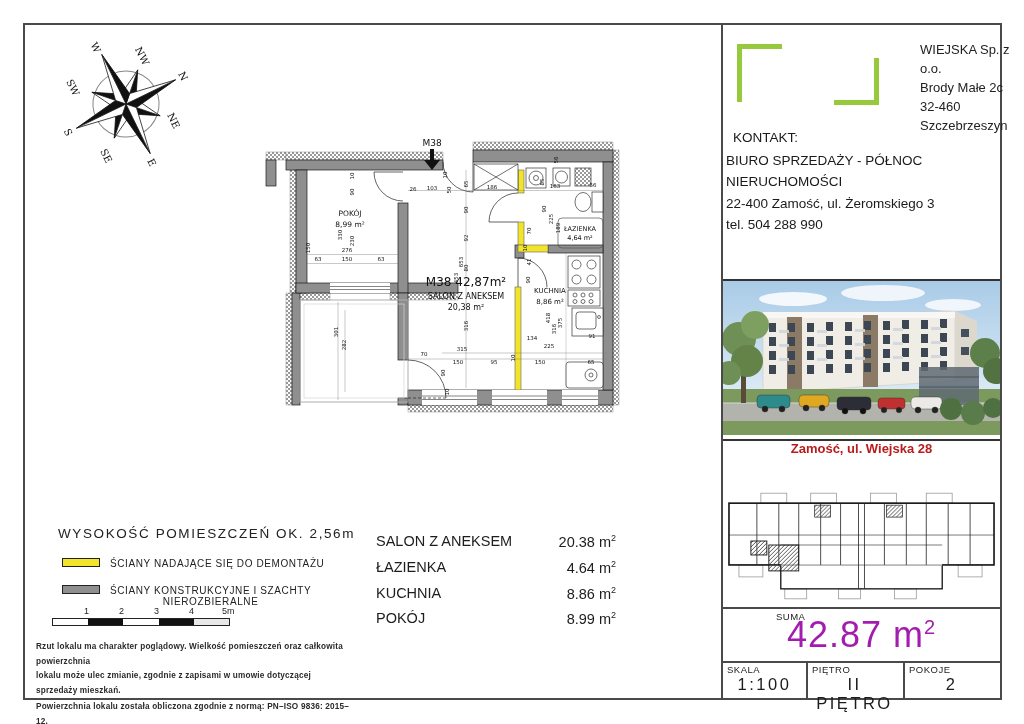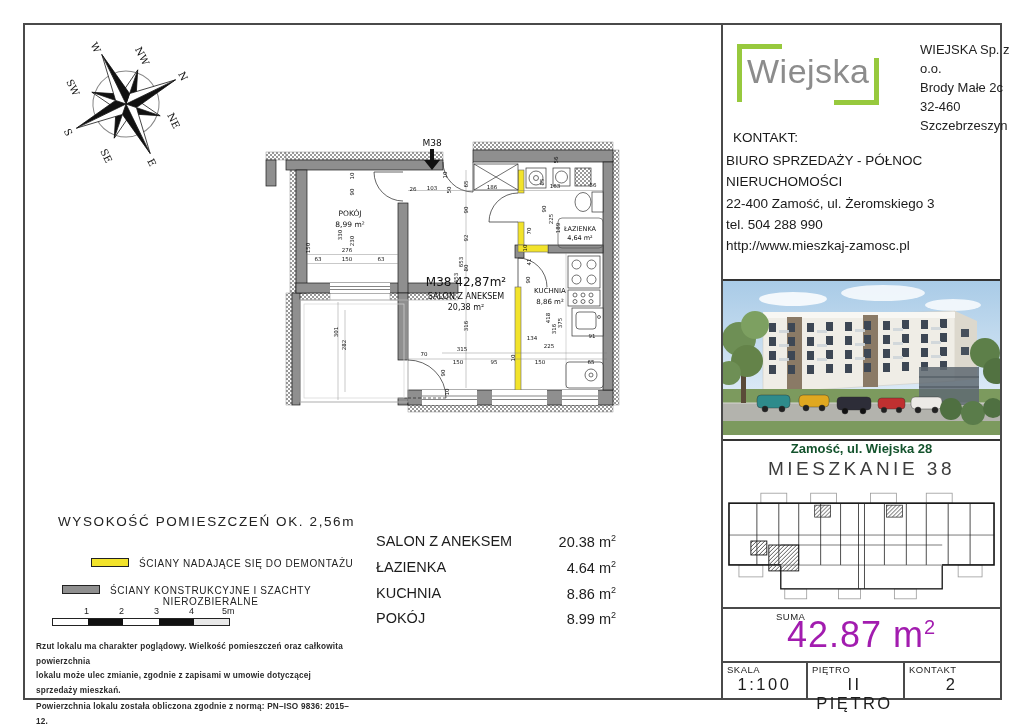--- a/index.html
+++ b/index.html
@@ -3,23 +3,23 @@
 <meta charset="utf-8">
 <style>
   html,body{margin:0;padding:0;background:#fff;}
   .sheet{position:relative;width:1024px;height:724px;background:#fff;overflow:hidden;
          font-family:"Liberation Sans",sans-serif;color:#1a1a1a;}
   .abs{position:absolute;}
   .frame{left:23px;top:23px;width:975px;height:673px;border:2px solid #4a4a4a;}
   .vdivider{left:721px;top:23px;width:0;height:675px;border-left:2px solid #4a4a4a;}
 
   
-  .legend-title{left:58px;top:514px;font-size:13.5px;letter-spacing:1.6px;color:#222;}
+  .legend-title{left:58px;top:526px;font-size:13.5px;letter-spacing:1.6px;color:#222;}
   .leg-swatch{width:36px;height:7px;border:1px solid #222;}
-  .leg-item1{left:62px;top:558px;margin-left:29px;}
+  .leg-item1{left:62px;top:558px;}
   .leg-item2{left:62px;top:585px;}
   .leg-label{font-size:10px;letter-spacing:.6px;color:#222;}
   .leg-row{display:flex;gap:10px;align-items:flex-start;}
   .scalebar{left:52px;top:606px;width:200px;}
   .scalebar .nums{position:relative;height:11px;font-size:9px;color:#222;}
   .scalebar .nums span{position:absolute;top:0;}
   .bar{display:flex;width:176px;border:1px solid #222;height:6px;margin-top:1px;}
   .bar div{flex:1;}
   .seg-b{background:#111;} .seg-w{background:#fff;} .seg-g{background:#e8e8e8;}
 
@@ -32,21 +32,21 @@
   .disclaimer .gap{margin-top:2px;}
 
   
   .logo-text{left:747px;top:52px;font-size:34px;color:#8c8c8c;letter-spacing:.5px;}
   .bracket-tl{left:737px;top:44px;width:40px;height:53px;border-top:5px solid;border-left:5px solid;}
   .bracket-br{left:834px;top:58px;width:40px;height:42px;border-bottom:5px solid;border-right:5px solid;}
   .company{left:920px;top:40px;font-size:13px;line-height:19px;color:#222;}
   .contact-h{left:733px;top:130px;font-size:13.5px;}
   .contact{left:726px;top:150px;font-size:13.5px;line-height:21.3px;width:276px;}
   .photo-box{left:723px;top:279px;width:277px;height:158px;border-top:2px solid #333;border-bottom:2px solid #333;}
-  .caption{left:723px;top:441px;width:277px;text-align:center;font-size:13px;font-weight:600;color:#14532d;}
+  .caption{left:723px;top:441px;width:277px;text-align:center;font-size:13px;font-weight:600;color:#b91c1c;}
   .unit-heading{left:723px;top:458px;width:277px;text-align:center;font-size:19px;
                 letter-spacing:3.5px;color:#3d3d3d;}
   .miniplan-box{left:723px;top:487px;width:277px;height:120px;}
   .suma-line{left:721px;top:607px;width:279px;border-top:2px solid #4a4a4a;}
   .suma-label{left:728px;top:611px;font-size:9.5px;letter-spacing:.5px;color:#222;margin-left:48px;}
   .suma-value{left:723px;top:614px;width:277px;text-align:center;font-size:36px;color:#a21caf;
               letter-spacing:1px;}
   .suma-value sup{font-size:20px;}
   .foot-line{left:721px;top:661px;width:279px;border-top:2px solid #4a4a4a;}
   .fcell-label{font-size:9.5px;color:#222;letter-spacing:.5px;}
@@ -367,33 +367,31 @@
 
   <div class="abs disclaimer">
     <div>Rzut lokalu ma charakter poglądowy. Wielkość pomieszczeń oraz całkowita powierzchnia</div>
     <div>lokalu może ulec zmianie, zgodnie z zapisami w umowie dotyczącej sprzedaży mieszkań.</div>
     <div class="gap">Powierzchnia lokalu została obliczona zgodnie z normą: PN–ISO 9836: 2015–12.</div>
 
   </div>
 
   <div class="abs bracket-tl" style="border-color:#97c93d"></div>
   <div class="abs bracket-br" style="border-color:#97c93d"></div>
-  <div class="abs logo-text">Wiejska</div>
   <div class="abs company">
     <div>WIEJSKA Sp. z o.o.</div>
     <div>Brody Małe 2c</div>
     <div>32-460 Szczebrzeszyn</div>
   </div>
 
   <div class="abs contact-h">KONTAKT:</div>
   <div class="abs contact">
     <div>BIURO SPRZEDAŻY - PÓŁNOC NIERUCHOMOŚCI</div>
     <div>22-400 Zamość, ul. Żeromskiego 3</div>
     <div>tel. 504 288 990</div>
-    <div>http://www.mieszkaj-zamosc.pl</div>
   </div>
 
   <div class="abs photo-box">
     <svg width="277" height="154" viewBox="0 0 277 154">
       <defs>
         <linearGradient id="sky" x1="0" y1="0" x2="0" y2="1">
           <stop offset="0" stop-color="#a9cbe7"></stop>
             <stop offset="1" stop-color="#eef5fb"></stop>
         </linearGradient>
       </defs>
@@ -503,21 +501,20 @@
           <circle cx="6" cy="92" r="12" fill="#6e8f55"></circle>
         <circle cx="262" cy="72" r="15" fill="#5d7f49"></circle>
           <circle cx="273" cy="90" r="13" fill="#527241"></circle>
         <circle cx="228" cy="128" r="11" fill="#4f7041"></circle>
           <circle cx="250" cy="132" r="12" fill="#5a7c4a"></circle>
           <circle cx="270" cy="127" r="10" fill="#4f7041"></circle>
       </g>
     </svg>
   </div>
   <div class="abs caption">Zamość, ul. Wiejska 28</div>
-  <div class="abs unit-heading">MIESZKANIE  38</div>
 
   <div class="abs miniplan-box">
     <svg width="277" height="120" viewBox="0 0 278 120">
       <defs>
         <pattern id="mph" width="4" height="4" patternUnits="userSpaceOnUse">
           <path d="M0,4 L4,0" stroke="#444" stroke-width="0.9" fill="none"></path>
         </pattern>
       </defs>
 
       <g fill="none" stroke="#9a9a9a" stroke-width="0.8">
@@ -573,16 +570,16 @@
   <div class="abs fdiv2"></div>
   <div class="abs fc1">
     <span class="fl fcell-label">SKALA</span>
     <span class="fv fcell-val">1:100</span>
   </div>
   <div class="abs fc2">
     <span class="fl fcell-label">PIĘTRO</span>
     <span class="fv fcell-val">II  PIĘTRO</span>
   </div>
   <div class="abs fc3">
-    <span class="fl fcell-label">KONTAKT</span>
+    <span class="fl fcell-label">POKOJE</span>
     <span class="fv fcell-val">2</span>
   </div>
 </div>
 
 </body></html>

